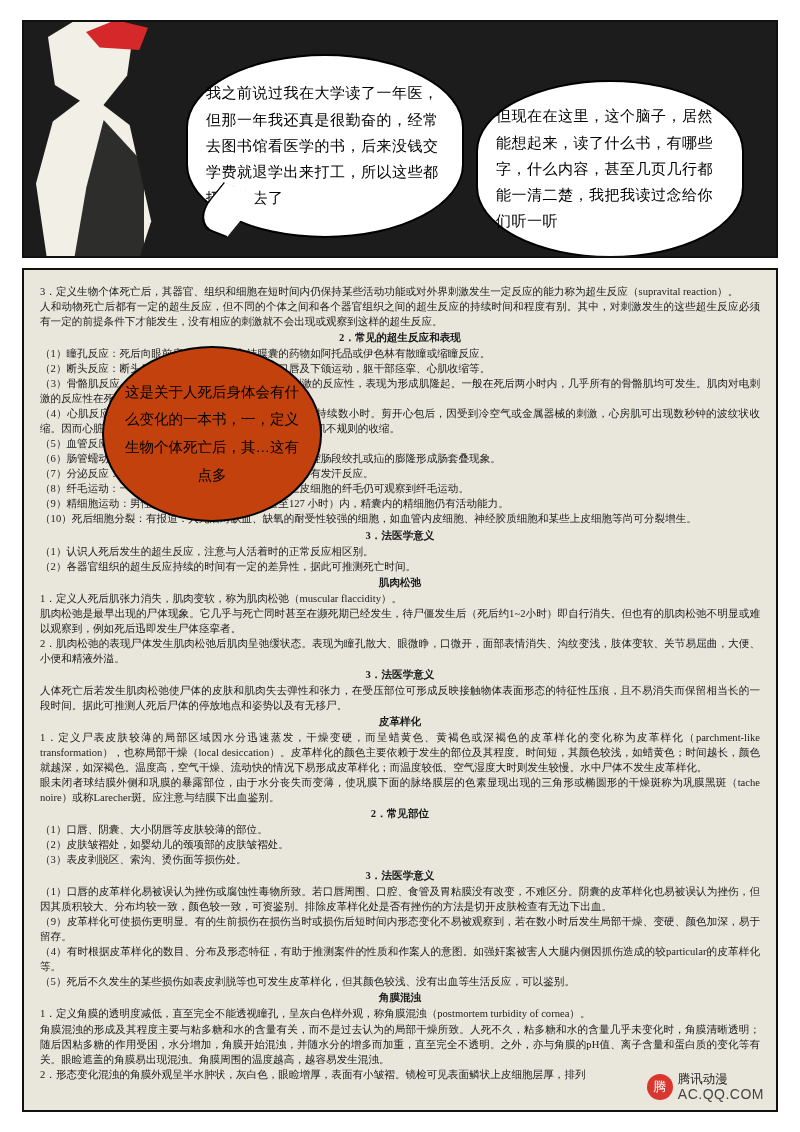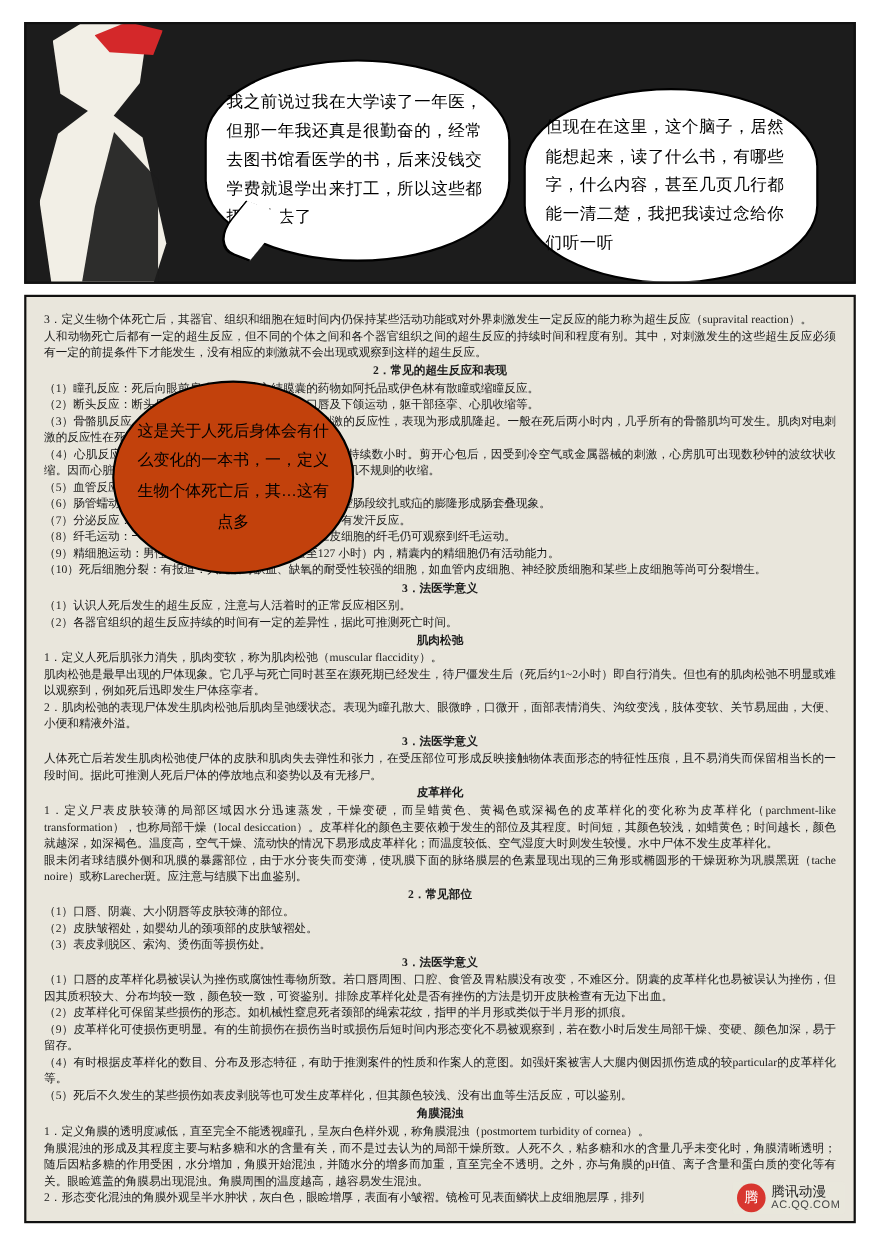--- a/index.html
+++ b/index.html
@@ -157,21 +157,21 @@
     width: 26px; height: 26px;
     border-radius: 50%;
     background: #d8362f;
     display: flex; align-items: center; justify-content: center;
     color: #fff;
     font-size: 13px;
     font-family: "Liberation Serif", serif;
   }
   .wm-lines { display: flex; flex-direction: column; line-height: 1.15; }
   .wm-main { font-size: 12.5px; color: #222; font-family: "Liberation Serif", serif; }
-  .wm-sub { font-size: 10px; color: #444; letter-spacing: .5px; }
+  .wm-sub { font-size: 14px; color: #444; letter-spacing: .5px; }
 </style>
 </head>
 <body>
 
 <div class="panel-comic">
   <div class="char-figure">
     <div class="char-body"></div>
     <div class="char-shadow"></div>
     <div class="char-hair"></div>
     <div class="char-red"></div>
@@ -213,21 +213,20 @@
       <span class="p">人体死亡后若发生肌肉松弛使尸体的皮肤和肌肉失去弹性和张力，在受压部位可形成反映接触物体表面形态的特征性压痕，且不易消失而保留相当长的一段时间。据此可推测人死后尸体的停放地点和姿势以及有无移尸。</span>
       <span class="h">皮革样化</span>
       <span class="p">1．定义尸表皮肤较薄的局部区域因水分迅速蒸发，干燥变硬，而呈蜡黄色、黄褐色或深褐色的皮革样化的变化称为皮革样化（parchment-like transformation），也称局部干燥（local desiccation）。皮革样化的颜色主要依赖于发生的部位及其程度。时间短，其颜色较浅，如蜡黄色；时间越长，颜色就越深，如深褐色。温度高，空气干燥、流动快的情况下易形成皮革样化；而温度较低、空气湿度大时则发生较慢。水中尸体不发生皮革样化。</span>
       <span class="p">眼未闭者球结膜外侧和巩膜的暴露部位，由于水分丧失而变薄，使巩膜下面的脉络膜层的色素显现出现的三角形或椭圆形的干燥斑称为巩膜黑斑（tache noire）或称Larecher斑。应注意与结膜下出血鉴别。</span>
       <span class="h">2．常见部位</span>
       <span class="p">（1）口唇、阴囊、大小阴唇等皮肤较薄的部位。</span>
       <span class="p">（2）皮肤皱褶处，如婴幼儿的颈项部的皮肤皱褶处。</span>
       <span class="p">（3）表皮剥脱区、索沟、烫伤面等损伤处。</span>
       <span class="h">3．法医学意义</span>
       <span class="p">（1）口唇的皮革样化易被误认为挫伤或腐蚀性毒物所致。若口唇周围、口腔、食管及胃粘膜没有改变，不难区分。阴囊的皮革样化也易被误认为挫伤，但因其质积较大、分布均较一致，颜色较一致，可资鉴别。排除皮革样化处是否有挫伤的方法是切开皮肤检查有无边下出血。</span>
-      <span class="p">（2）皮革样化可保留某些损伤的形态。如机械性窒息死者颈部的绳索花纹，指甲的半月形或类似于半月形的抓痕。</span>
       <span class="p">（9）皮革样化可使损伤更明显。有的生前损伤在损伤当时或损伤后短时间内形态变化不易被观察到，若在数小时后发生局部干燥、变硬、颜色加深，易于留存。</span>
       <span class="p">（4）有时根据皮革样化的数目、分布及形态特征，有助于推测案件的性质和作案人的意图。如强奸案被害人大腿内侧因抓伤造成的较particular的皮革样化等。</span>
       <span class="p">（5）死后不久发生的某些损伤如表皮剥脱等也可发生皮革样化，但其颜色较浅、没有出血等生活反应，可以鉴别。</span>
       <span class="h">角膜混浊</span>
       <span class="p">1．定义角膜的透明度减低，直至完全不能透视瞳孔，呈灰白色样外观，称角膜混浊（postmortem turbidity of cornea）。</span>
       <span class="p">角膜混浊的形成及其程度主要与粘多糖和水的含量有关，而不是过去认为的局部干燥所致。人死不久，粘多糖和水的含量几乎未变化时，角膜清晰透明；随后因粘多糖的作用受困，水分增加，角膜开始混浊，并随水分的增多而加重，直至完全不透明。之外，亦与角膜的pH值、离子含量和蛋白质的变化等有关。眼睑遮盖的角膜易出现混浊。角膜周围的温度越高，越容易发生混浊。</span>
       <span class="p">2．形态变化混浊的角膜外观呈半水肿状，灰白色，眼睑增厚，表面有小皱褶。镜检可见表面鳞状上皮细胞层厚，排列</span>
     </div>
 
   <div class="bubble-3">

